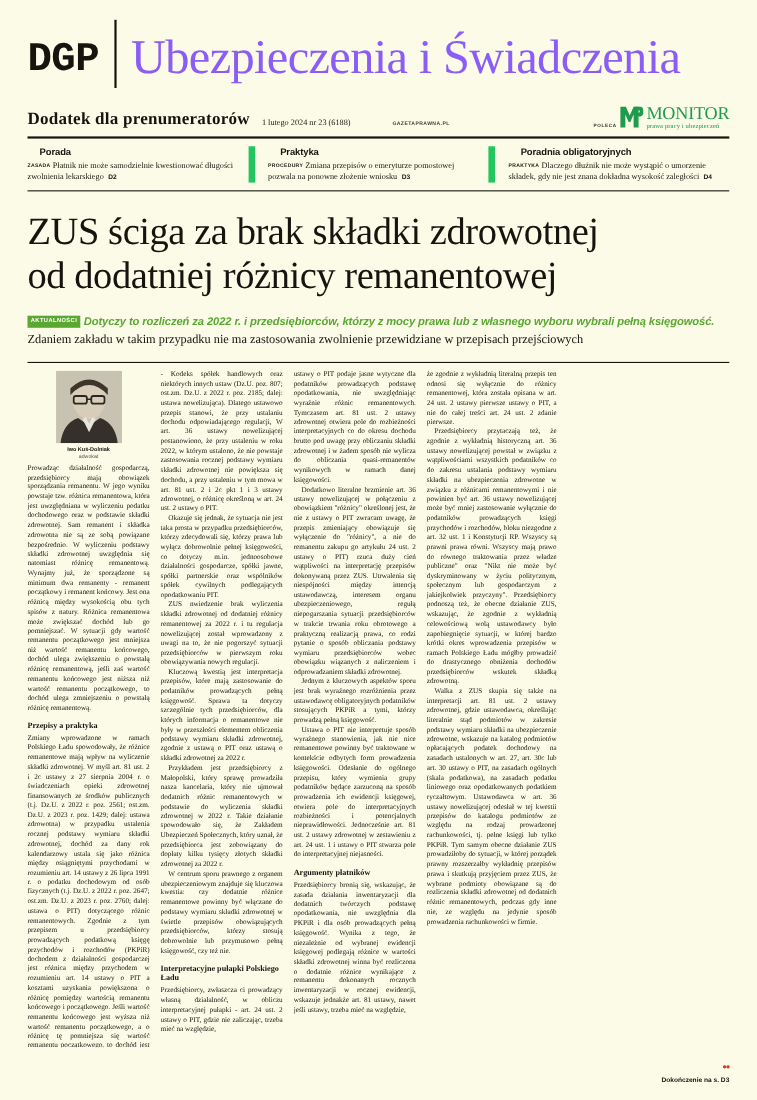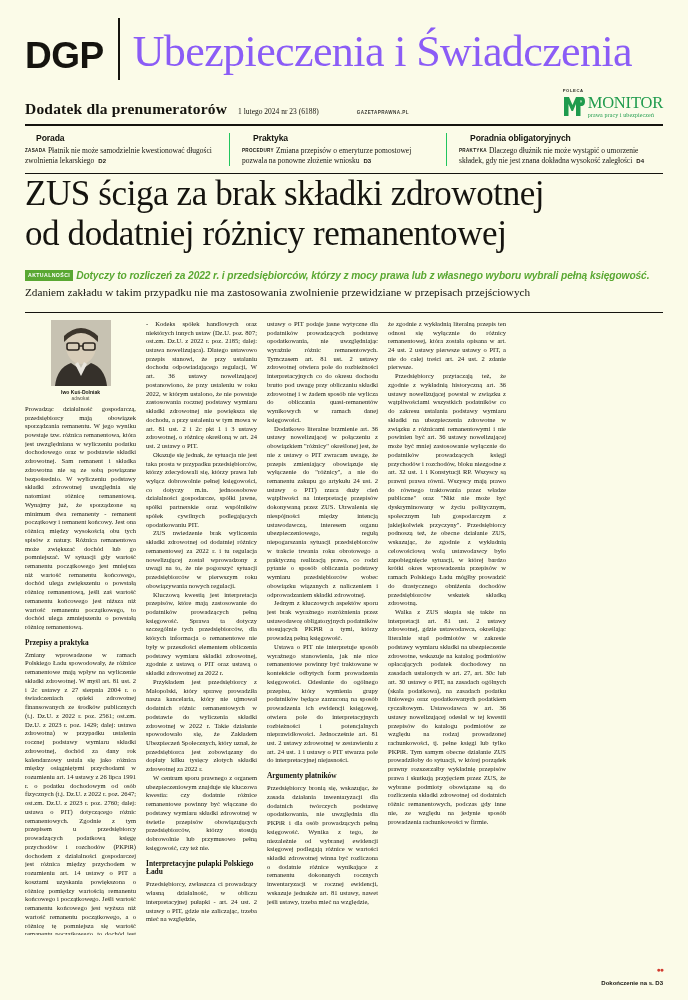--- a/index.html
+++ b/index.html
@@ -24,21 +24,21 @@
   }
 
   
   .masthead {
     display: flex;
     align-items: flex-end;
     padding-top: 22px;
     height: 52px;
   }
   .brand-dgp {
-    font-family: Liberation Sans, sans-serif;
+    font-family: Liberation Mono, monospace;
     font-weight: bold;
     font-size: 37px;
     letter-spacing: -0.5px;
     line-height: 1;
     color: #15140f;
     text-align: center;
   }
   .brand-divider {
     width: 2px;
     background: #15140f;
@@ -86,22 +86,22 @@
     letter-spacing: 0.4px;
     margin-left: 38px;
     margin-bottom: 3px;
     white-space: nowrap;
     color: #3a3a32;
   }
   .submast-spacer { flex: 1; }
 
   .monitor-block {
     display: flex;
-    flex-direction: column;
-    align-items: flex-start;
+    flex-direction: row;
+    align-items: flex-end;
     margin-bottom: 0px;
   }
   .poleca {
     font-family: "Liberation Sans", sans-serif;
     font-weight: bold;
     font-size: 4.2px;
     letter-spacing: 0.6px;
     color: #2f2f28;
     margin-bottom: 2px;
     margin-right: 2px;
@@ -151,21 +151,21 @@
     display: flex;
     padding-top: 7px;
     padding-bottom: 7px;
   }
   .teaser {
     flex: 1;
     padding-right: 12px;
     position: relative;
   }
   .teaser + .teaser {
-    border-left: 1px solid #22c55e;
+    border-left: 6px solid #22c55e;
     padding-left: 12px;
   }
   .teaser-kicker {
     font-family: "Liberation Sans", sans-serif;
     font-weight: bold;
     font-size: 8.6px;
     letter-spacing: -0.1px;
     margin-bottom: 3px;
     color: #15140f;
     padding-left: 11px;
@@ -191,20 +191,21 @@
     font-size: 6px;
     margin-left: 4px;
   }
 
   
   .headline {
     font-family: "Liberation Serif", serif;
     font-size: 35px;
     line-height: 1.12;
     letter-spacing: -0.4px;
+    margin-top: 17px;
     color: #15140f;
   }
   .headline div { white-space: nowrap; }
 
   
   .lead {
     margin-top: 14px;
     font-family: "Liberation Serif", serif;
     font-size: 11.2px;
     line-height: 1.45;

